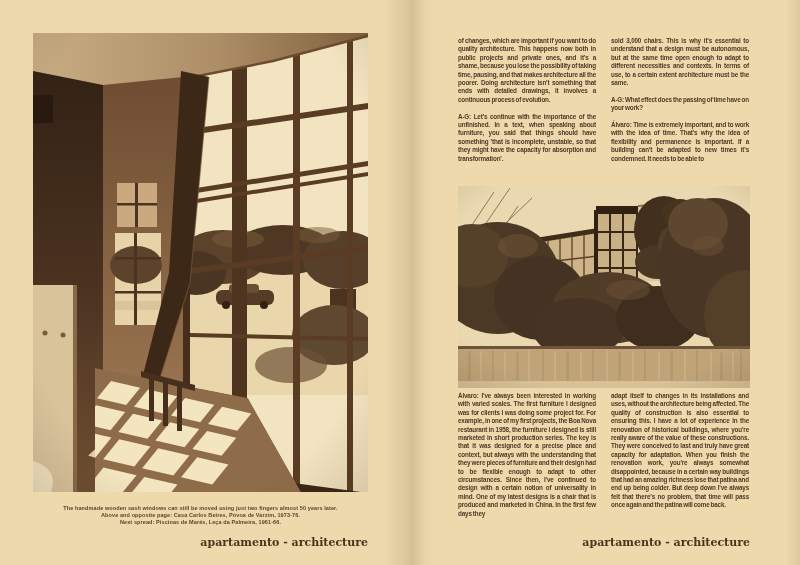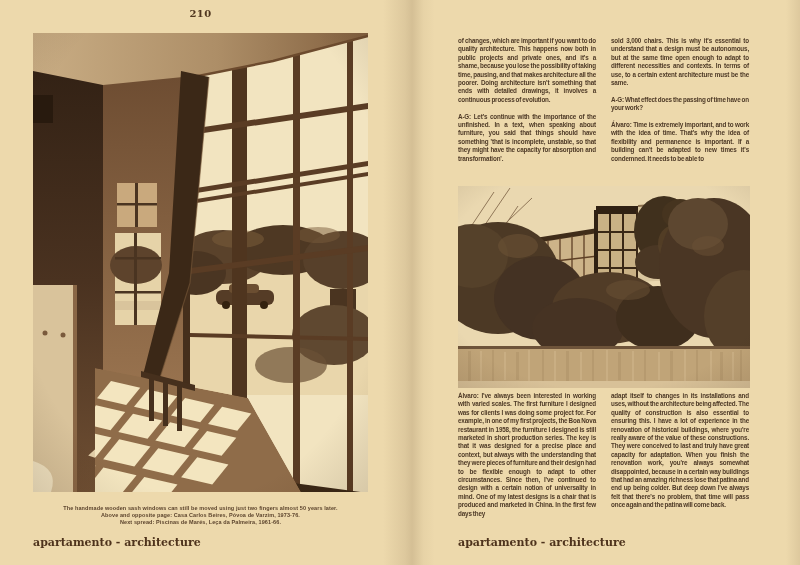--- a/index.html
+++ b/index.html
@@ -6,39 +6,38 @@
   body{width:800px;height:565px;overflow:hidden;background:#e2cfa4;}
   .spread{position:relative;width:800px;height:565px;background:#edd9ac;font-family:"Liberation Sans",sans-serif;}
   .pageno{position:absolute;top:8px;font-family:"DejaVu Serif",serif;font-weight:bold;font-size:10px;color:#4f351e;text-align:center;letter-spacing:.3px;}
   .pageno.left{left:33px;width:335px;}
   .pageno.right{left:458px;width:292px;}
   figure{margin:0;padding:0;position:absolute;overflow:hidden;}
   .photo-left{left:33px;top:33px;width:335px;height:459px;background:#caa97d;}
   .photo-right{left:458px;top:186px;width:292px;height:202px;background:#d9c69e;}
   figure svg{display:block;width:100%;height:100%;}
   .caption{position:absolute;left:33px;top:505px;width:335px;text-align:center;font-size:5.5px;line-height:6.9px;font-weight:bold;color:#5c442d;letter-spacing:.1px;}
-  .footer{position:absolute;top:536px;font-family:"DejaVu Serif",serif;font-weight:bold;font-size:11px;color:#4e331c;text-align:left;}
+  .footer{position:absolute;top:536px;font-family:"DejaVu Serif",serif;font-weight:bold;font-size:11px;color:#4e331c;text-align:right;}
   .footer.left{left:33px;width:335px;}
   .footer.right{left:458px;width:292px;}
   .cols{position:absolute;left:458px;width:292px;display:flex;gap:15px;overflow:hidden;}
   .cols.top{top:37px;max-height:146px;}
   .cols.bottom{top:392px;max-height:142px;}
   .col{width:138px;}
   .col p{margin:0 0 8.4px 0;font-size:6.3px;line-height:8.4px;font-weight:bold;color:#4d3926;text-align:justify;letter-spacing:-0.15px;word-spacing:-0.6px;}
   .gutter{position:absolute;left:383px;top:0;width:52px;height:565px;pointer-events:none;
     background:linear-gradient(90deg,rgba(84,56,28,0) 0%,rgba(84,56,28,.10) 42%,rgba(84,56,28,.16) 56%,rgba(84,56,28,.04) 78%,rgba(84,56,28,0) 100%);}
   .edge-right{position:absolute;right:0;top:0;width:14px;height:565px;pointer-events:none;
     background:linear-gradient(90deg,rgba(84,56,28,0) 0%,rgba(84,56,28,.10) 100%);}
 </style>
 </head>
 <body>
 
 <div class="spread">
 
-  <div class="pageno left">210</div>
 
   <figure class="photo-left">
     <svg viewBox="0 0 335 459" preserveAspectRatio="none">
       <defs>
         <linearGradient id="ceilG" x1="0" y1="0" x2="1" y2="0">
           <stop offset="0" stop-color="#c9ad84"></stop>
             <stop offset="0.55" stop-color="#ad8e67"></stop>
             <stop offset="1" stop-color="#82603f"></stop>
         </linearGradient>
         <linearGradient id="pillarG" x1="0" y1="0" x2="0" y2="1">

